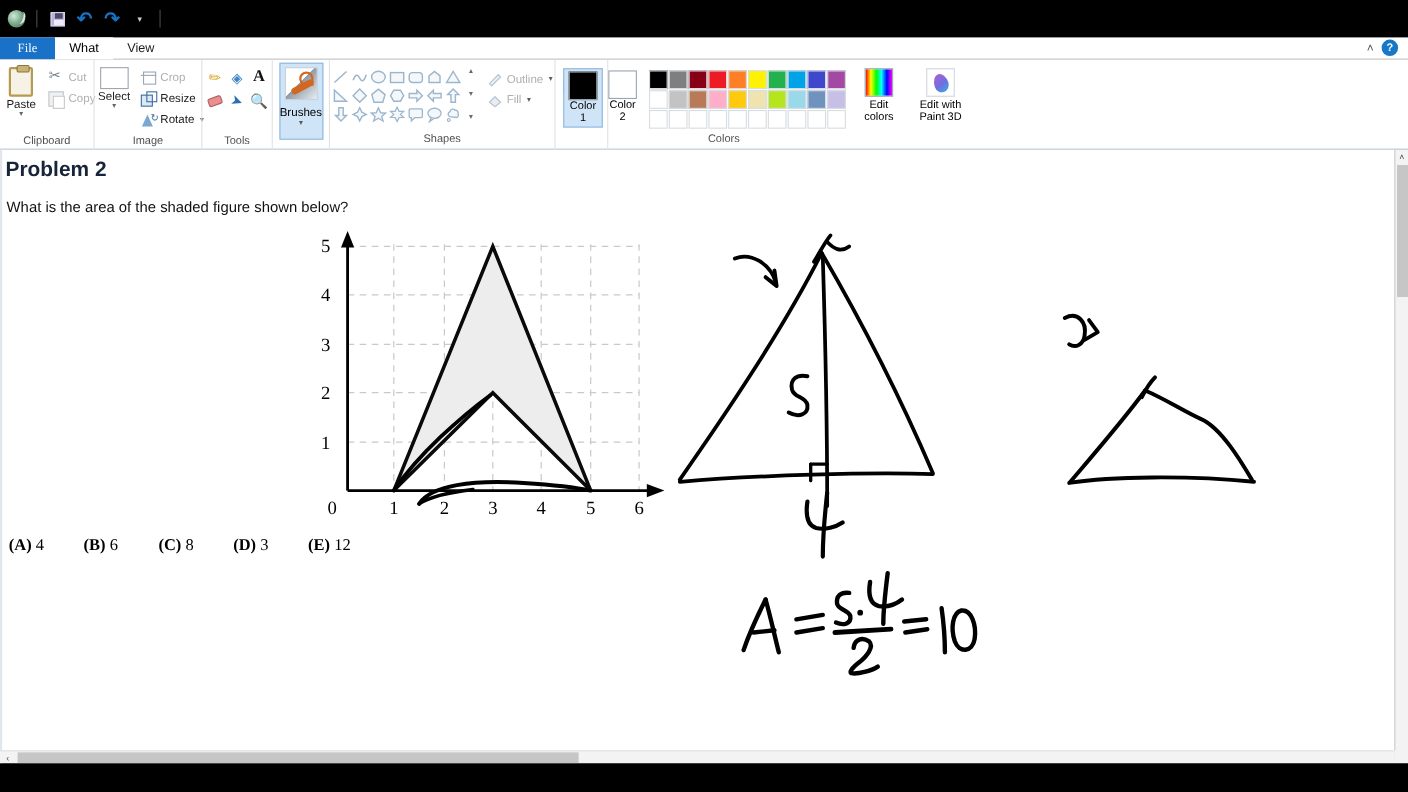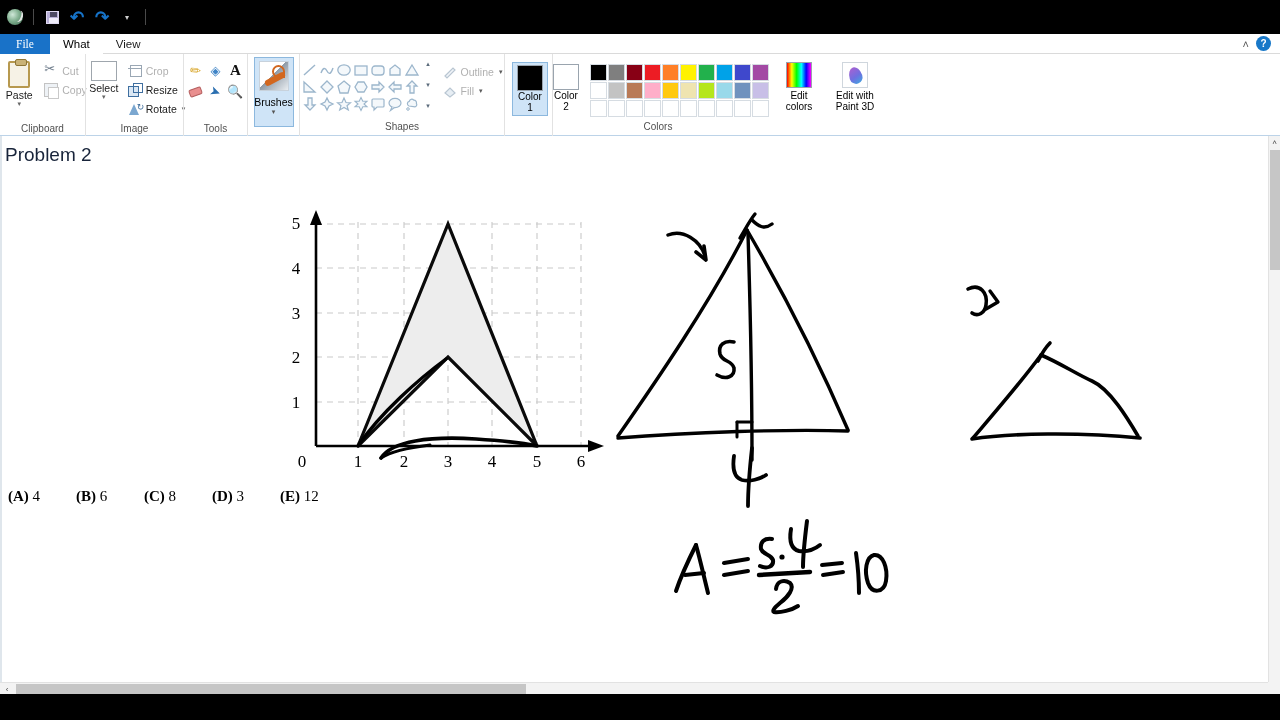--- a/index.html
+++ b/index.html
@@ -139,21 +139,21 @@
   .p3d-drop{width:13px;height:17px;border-radius:50% 50% 50% 50%/60% 60% 40% 40%;
      background:linear-gradient(160deg,#b05fd0,#6f6fe0 55%,#3fa8e0);transform:rotate(-18deg);}
 
   
   #canvas-area {
     position:absolute; left:0; top:136px; width:1268px; height:558px;
     background:#fff; overflow:hidden;
   }
   #canvas-left-edge{position:absolute;left:0;top:136px;width:2px;height:558px;background:#dfe6ec;}
 
-  #prob-title{position:absolute;left:5px;top:8px;font-size:19px;font-weight:normal;color:#18243a;}
+  #prob-title{position:absolute;left:5px;top:8px;font-size:19px;font-weight:bold;color:#18243a;}
   #prob-q{position:absolute;left:6px;top:45px;font-size:13.5px;color:#111;}
 
   #choices{position:absolute;left:8px;top:352px;display:flex;gap:0;font-family:"Liberation Serif",serif;font-size:15px;}
   .choice{width:68px;}
   .choice b{font-weight:bold;}
 
   
   #graph{position:absolute;left:280px;top:72px;width:330px;height:270px;}
 
   
@@ -487,20 +487,21 @@
         <div style="font-size:10px">Paint 3D</div>
       </div>
     </div>
     <div class="rgroup-label" style="position:absolute;bottom:2px;left:0;width:210px;text-align:center">Colors</div>
   </div>
 </div>
 
 <div id="canvas-area">
 
   <div id="prob-title">Problem 2</div>
+  <div id="prob-q">What is the area of the shaded figure shown below?</div>
 
   <div id="graph">
     <svg width="330" height="270" viewBox="0 0 330 270">
       <defs></defs>
 
       <g stroke="#c9c9c9" stroke-width="1.1" stroke-dasharray="6,5" fill="none">
         <line x1="78" y1="14" x2="78" y2="238"></line>
         <line x1="124" y1="14" x2="124" y2="238"></line>
         <line x1="168" y1="14" x2="168" y2="238"></line>
         <line x1="212" y1="14" x2="212" y2="238"></line>

